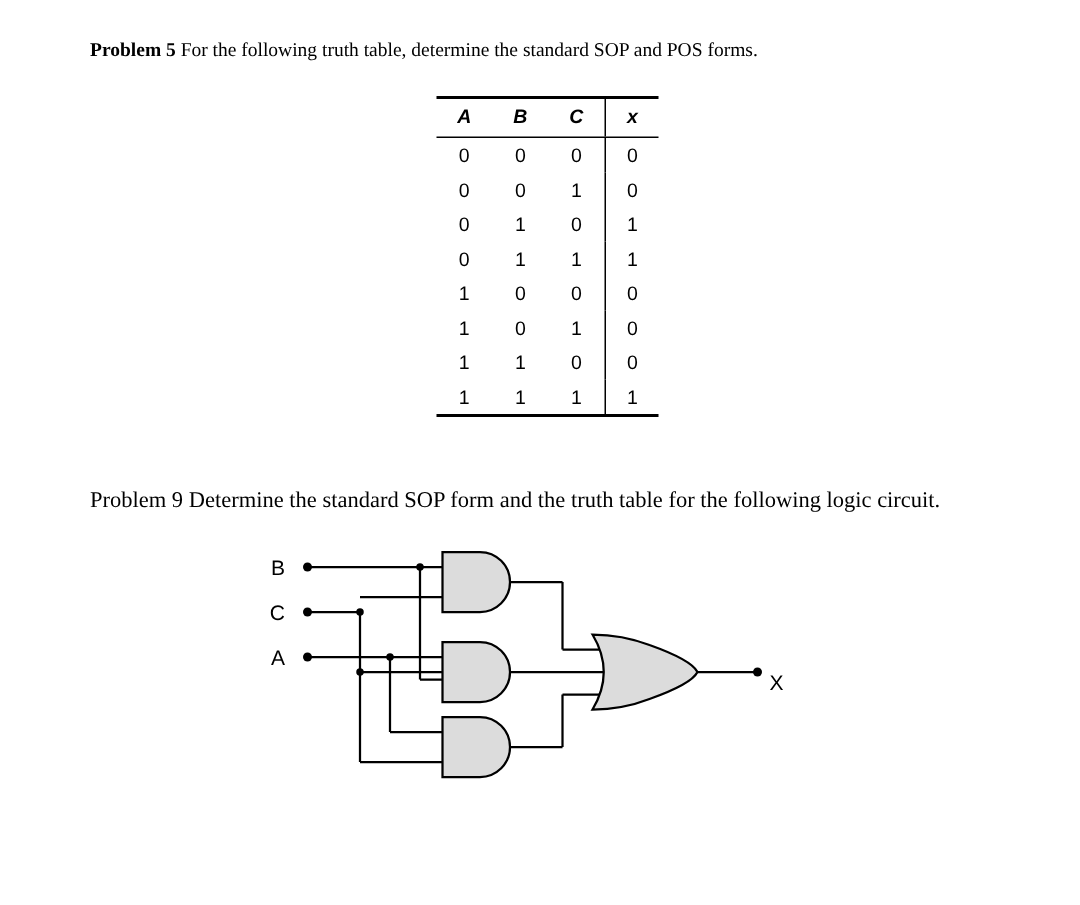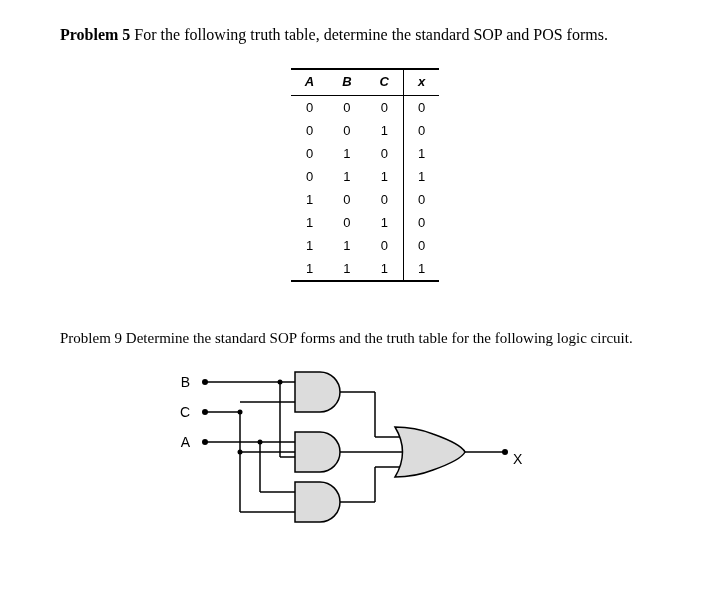--- a/index.html
+++ b/index.html
@@ -10,21 +10,21 @@
     height: 603px;
     font-family: "Times New Roman", Times, serif;
     color: #000;
   }
   .page {
     padding: 24px 50px 10px 60px;
     box-sizing: border-box;
     width: 720px;
   }
   .problem-head {
-    font-size: 16px;
+    font-size: 13px;
     line-height: 1.35;
     margin: 0 0 22px 0;
   }
   .problem-head .prob-label {
     font-weight: bold;
   }
   .truth-table-wrap {
     display: flex;
     justify-content: center;
     margin-bottom: 46px;
@@ -133,21 +133,21 @@
             <td>1</td>
             <td>1</td>
             <td>1</td>
             <td class="out">1</td>
           </tr>
         </tbody>
     </table>
   </div>
 
   <p class="prob6-head">
-    <span class="prob-label">Problem 9</span><span> Determine the standard SOP forms and the truth table for the following logic circuit.</span>
+    <span class="prob-label">Problem 9</span><span> Determine the standard SOP form and the truth table for the following logic circuit.</span>
   </p>
 
   <div class="circuit-wrap">
     <svg class="circuit" width="400" height="170" viewBox="0 0 400 170">
 
       <circle cx="40" cy="20" r="3" fill="#000"></circle>
       <text x="25" y="25" text-anchor="end">B</text>
 
       <circle cx="40" cy="50" r="3" fill="#000"></circle>
       <text x="25" y="55" text-anchor="end">C</text>

